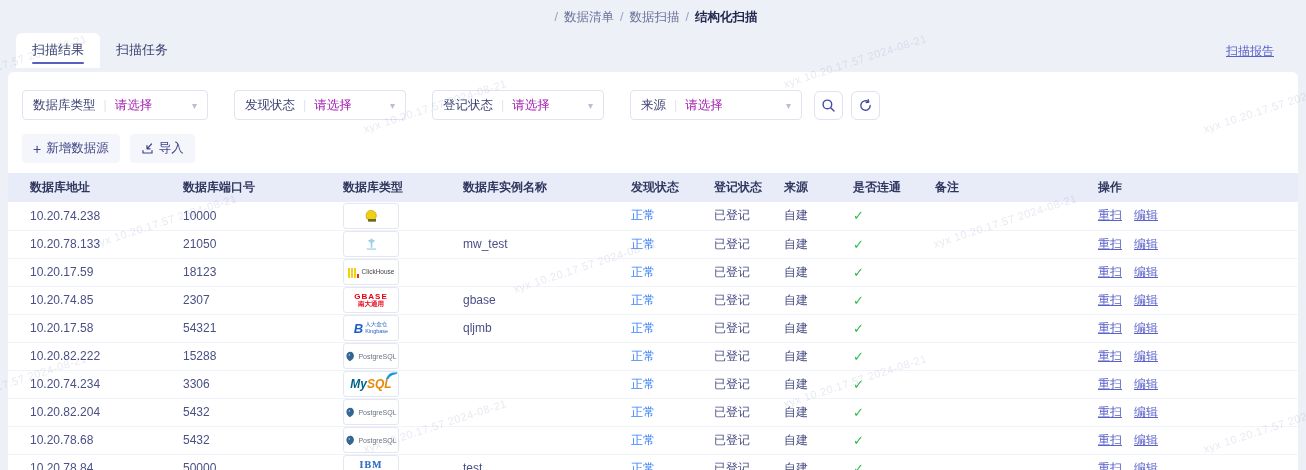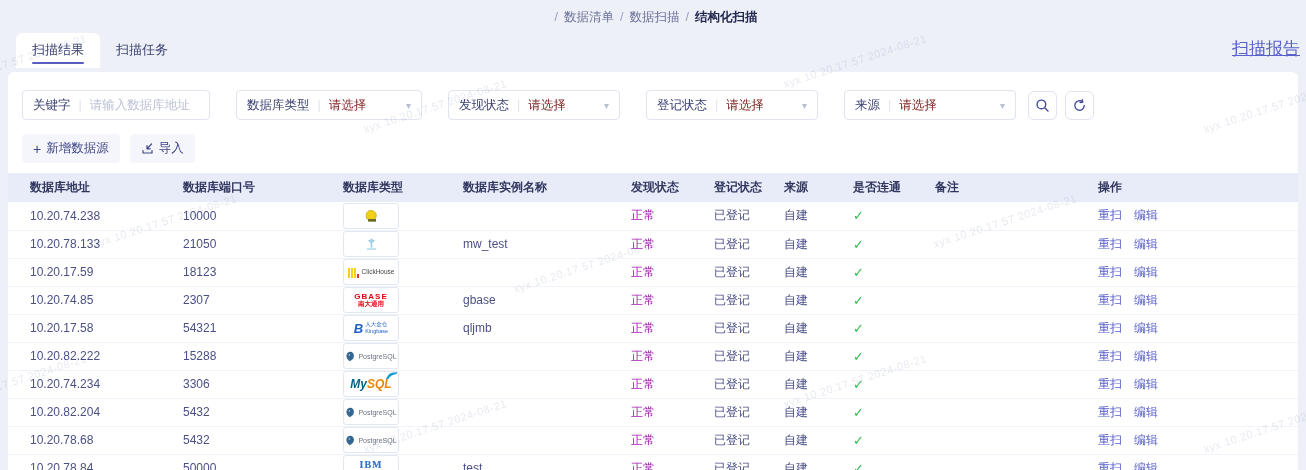--- a/index.html
+++ b/index.html
@@ -13,32 +13,32 @@
   
   .breadcrumb { padding:9px 16px 6px 16px; font-size:12.5px; color:#6a7098;text-align:center; }
   .breadcrumb .sep { margin:0 6px; color:#9aa0bf; }
   .breadcrumb .crumb-last { color:#23284f; font-weight:bold; }
   
   .tabbar { display:flex; align-items:flex-end; padding:0 16px; height:36px; position:relative; }
   .tab { font-size:13px; padding:8px 16px 9px 16px; cursor:pointer; color:#3c4273; }
   .tab.active { background:#ffffff; border-radius:6px 6px 0 0; position:relative; }
   .tab.active::after { content:""; position:absolute; left:16px; right:16px; bottom:4px;
         height:2px; background:#595fc0; border-radius:1px; }
-  .report-link { position:absolute; right:6px; bottom:8px; font-size:17px;
+  .report-link { position:absolute; right:32px; bottom:8px; font-size:12px;
         color:#5a61c9; text-decoration:underline; cursor:pointer; }
   
   .card { background:#ffffff; margin:4px 8px 0 8px; border-radius:6px;
           padding:18px 0 0 0; height:422px; position:relative; }
   
   .filter-row { display:flex; align-items:center; padding:0 14px; gap:26px; }
   .fbox { display:flex; align-items:center; height:30px; background:#fff;
           border:1px solid #e0e3f0; border-radius:4px; padding:0 10px; font-size:12.5px; }
   .fbox .flabel { color:#3c4273; white-space:nowrap; }
   .fbox .fdiv { color:#e2e5f0; margin:0 8px; }
-  .fbox .fplaceholder { color:#7f1d1d; flex:1; white-space:nowrap; overflow:hidden; }
+  .fbox .fplaceholder { color:#a21caf; flex:1; white-space:nowrap; overflow:hidden; }
   .fbox input { border:none; outline:none; flex:1; font-size:12.5px; color:#3c4273;
           font-family:inherit; background:transparent; min-width:0; }
   .fbox input::placeholder { color:#bcc1d6; }
   .fbox .chev { color:#b9bed3; font-size:10px; margin-left:6px; }
   .fbox.kw { width:188px; }
   .fbox.sel { cursor:pointer; }
   .fbox.sel.w1 { width:186px; } .fbox.sel.w2 { width:172px; }
   .icon-btn { width:29px; height:29px; border:1px solid #dfe2f0; border-radius:6px;
           background:#fff; display:flex; align-items:center; justify-content:center;
           cursor:pointer; margin-left:-14px; }
@@ -50,23 +50,23 @@
           color:#3f4684; cursor:pointer; font-family:inherit; }
   .soft-btn .plus { font-size:14px; line-height:10px; color:#3f4684; }
   
   table { width:100%; border-collapse:collapse; font-size:12px; table-layout:fixed; }
   thead th { background:#e8ecf9; color:#30365e; font-weight:bold; text-align:left;
           height:29px; padding:0 10px; white-space:nowrap; }
   thead th:first-child { padding-left:22px;font-family:Liberation Mono, monospace; }
   tbody td { height:28px; padding:0 10px; color:#4a4f85; border-bottom:1px solid #f1f3fa;
           white-space:nowrap; overflow:hidden; }
   tbody td:first-child { padding-left:22px; }
-  .green { color:#a21caf; }
+  .green { color:#3b82f6; }
   .check { color:#2cba4b; font-weight:bold; font-size:13px; }
-  .op-link { color:#5a61c9; cursor:pointer; margin-right:12px; }
+  .op-link { color:#5a61c9; cursor:pointer; margin-right:12px;text-decoration:underline; }
   
   .logo-box { width:56px; height:26px; border:1px solid #e4e7f2; border-radius:3px;
           background:#fff; display:flex; align-items:center; justify-content:center;
           overflow:hidden; line-height:1; }
   .chbars i { display:inline-block; width:2px; height:10px; background:#f6d015;
           margin-right:1px; vertical-align:bottom; }
   .chbars i.r { height:4px; background:#e03131; }
   .chtxt { font-size:6.5px; color:#444; margin-left:2px; }
   .gb { display:flex; flex-direction:column; align-items:center; color:#e60012; font-weight:bold; }
   .gb .l1 { font-size:8px; letter-spacing:1px; } .gb .l2 { font-size:6.5px; }
@@ -108,25 +108,20 @@
 
 <div class="tabbar">
   <div class="tab active">扫描结果</div>
   <div class="tab">扫描任务</div>
   <a class="report-link">扫描报告</a>
 </div>
 
 <div class="card">
 
   <div class="filter-row">
-    <div class="fbox kw">
-      <span class="flabel">关键字</span>
-      <span class="fdiv">|</span>
-      <input placeholder="请输入数据库地址" style="">
-    </div>
     <div class="fbox sel w1">
       <span class="flabel">数据库类型</span>
       <span class="fdiv">|</span>
       <span class="fplaceholder">请选择</span>
       <span class="chev">▾</span>
     </div>
     <div class="fbox sel w2">
       <span class="flabel">发现状态</span>
       <span class="fdiv">|</span>
       <span class="fplaceholder">请选择</span>

